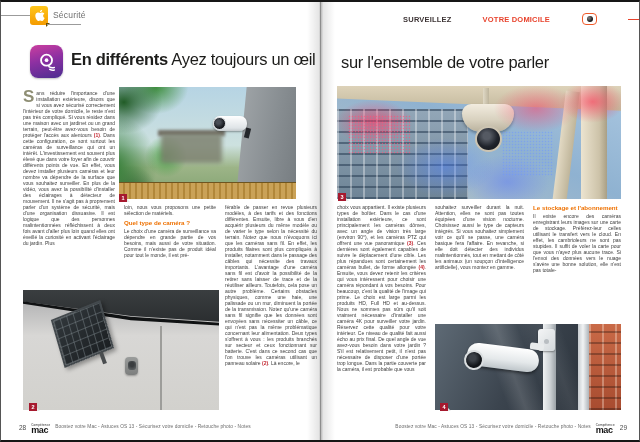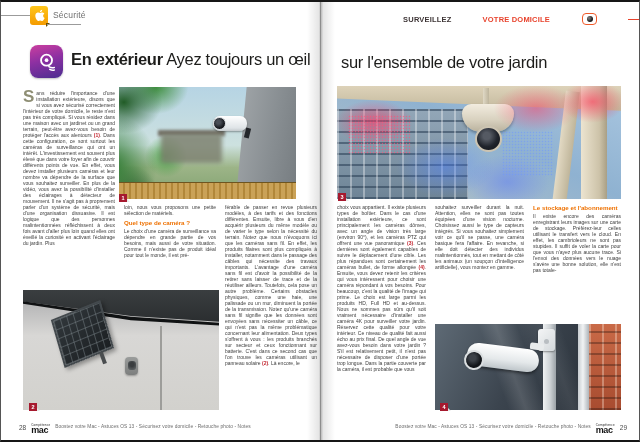--- a/index.html
+++ b/index.html
@@ -214,33 +214,33 @@
 
   <div class="abs" id="title-icon">
     <svg width="22" height="22" viewBox="0 0 24 24">
       <circle cx="11.5" cy="10" r="6" fill="none" stroke="#ffffff" stroke-width="2"></circle>
       <circle cx="11.5" cy="10" r="2" fill="#ffffff"></circle>
       <path d="M14 17 q3 2 6 1" fill="none" stroke="#ffffff" stroke-width="1.6" stroke-linecap="round"></path>
       <path d="M15 20 q2.5 1.5 5 .8" fill="none" stroke="#ffffff" stroke-width="1.6" stroke-linecap="round"></path>
     </svg>
   </div>
   <div class="abs" id="title-left">
-    <b>En extérieur</b><span class="lgt"> Ayez toujours un œil</span>
+    <b>En différents</b><span class="lgt"> Ayez toujours un œil</span>
   </div>
 
   <div class="abs" id="kicker">
     <span class="k1">SURVEILLEZ</span>
     <span class="k2">VOTRE DOMICILE</span>
     <span class="eye">
         <i></i>
       </span>
     <span class="rule"></span>
   </div>
 
-  <div class="abs" id="title-right">sur l'ensemble de votre jardin</div>
+  <div class="abs" id="title-right">sur l'ensemble de votre parler</div>
 
   <div class="abs photo" id="photo1">
     <div class="p1-foliage"></div>
     <div class="p1-roofline"></div>
     <div class="p1-house"></div>
     <div class="p1-wall"></div>
     <div class="p1-cam-mount"></div>
     <div class="p1-cam-body"></div>
     <div class="p1-cam-lens"></div>
     <div class="p1-fence"></div>

